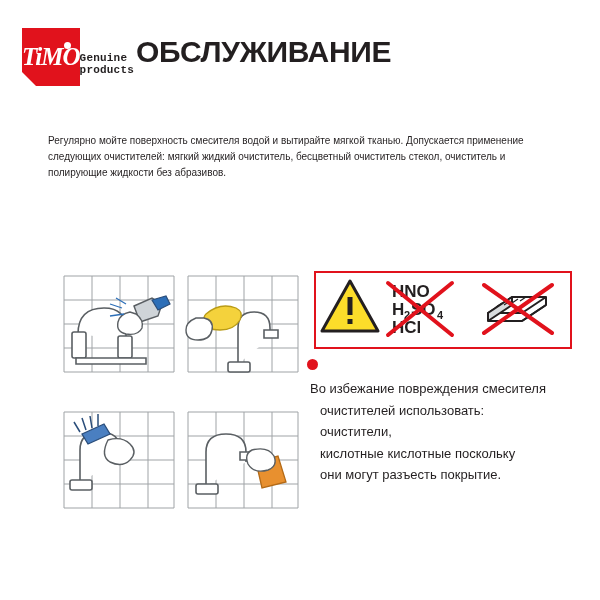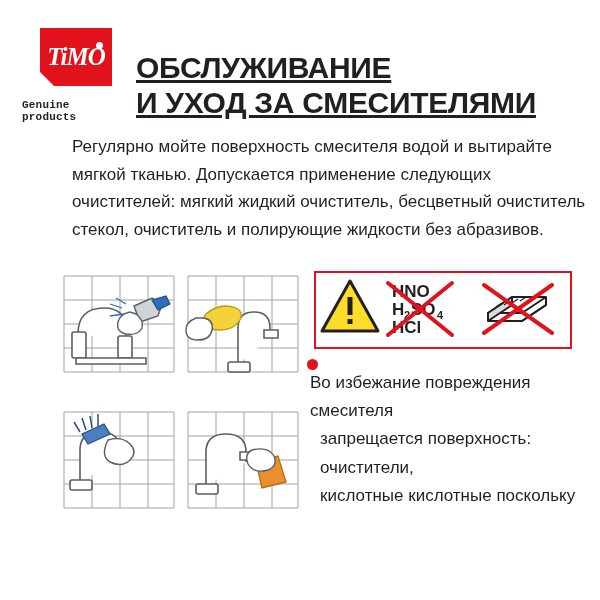--- a/index.html
+++ b/index.html
@@ -28,21 +28,21 @@
     top: 28px;
     width: 600px;
     height: 96px;
     display: flex;
     align-items: flex-start;
   }
   .logo-block {
     width: 108px;
     margin-left: 22px;
     display: flex;
-    flex-direction: column;
+    flex-direction: row;
     align-items: center;
   }
   .logo-mark {
     position: relative;
     width: 72px;
     height: 58px;
     background: #e1121c;
     display: flex;
     align-items: center;
     justify-content: center;
@@ -78,39 +78,38 @@
   .logo-tagline {
     margin-top: 13px;
     font-size: 11px;
     font-weight: bold;
     color: #231f20;
     letter-spacing: 0.2px;
     font-family: Liberation Mono, monospace;
   }
   .title-block {
     margin-left: 6px;
-    margin-top: 22px;
-    text-decoration: underline;
+    margin-top: 6px;
   }
   .title-line {
     font-size: 30px;
     font-weight: bold;
     line-height: 1.17;
     letter-spacing: -0.3px;
     color: #231f20;
     white-space: nowrap;
   }
 
   
   .intro {
     position: absolute;
-    left: 72px;
+    left: 48px;
     top: 133px;
     width: 516px;
-    font-size: 17px;
+    font-size: 10px;
     line-height: 1.62;
     color: #231f20;
   }
   .intro p {
     margin: 0;
   }
 
   
   .illus {
     position: absolute;
@@ -142,23 +141,23 @@
     width: 11px;
     height: 11px;
     background: #e1121c;
     border-radius: 50%;
   }
 
   
   .warntext {
     position: absolute;
     left: 310px;
-    top: 369px;
+    top: 378px;
     width: 272px;
-    font-size: 17px;
+    font-size: 13px;
     line-height: 1.66;
     color: #231f20;
   }
   .warntext p { margin: 0; }
   .warntext .ind { padding-left: 10px; }
 </style>
 </head>
 <body>
 
 <div class="page">
@@ -167,21 +166,20 @@
     <div class="logo-block">
       <div class="logo-mark">
         <div class="logo-corner"></div>
         <span class="logo-text">TiMO</span>
         <div class="logo-dot"></div>
       </div>
       <div class="logo-tagline">Genuine products</div>
     </div>
     <div class="title-block">
       <div class="title-line">ОБСЛУЖИВАНИЕ</div>
-      <div class="title-line">И УХОД ЗА СМЕСИТЕЛЯМИ</div>
     </div>
   </div>
 
   <div class="intro">
     <p>Регулярно мойте поверхность смесителя водой и вытирайте мягкой тканью. Допускается применение следующих очистителей: мягкий жидкий очиститель, бесцветный очиститель стекол, очиститель и полирующие жидкости без абразивов.</p>
   </div>
 
   <div class="illus">
     <svg width="250" height="268" viewBox="0 0 250 268" xmlns="http://www.w3.org/2000/svg">
       <g stroke="#9fa3a6" stroke-width="1" fill="none">
@@ -292,18 +290,19 @@
         <line x1="168" y1="12" x2="236" y2="60"></line>
         <line x1="236" y1="12" x2="168" y2="60"></line>
       </g>
     </svg>
   </div>
 
   <div class="bullet"></div>
 
   <div class="warntext">
     <p>Во избежание повреждения смесителя</p>
-    <p class="ind">запрещается поверхность:</p>
+    <p class="ind">очистителей использовать:</p>
     <p class="ind">очистители,</p>
     <p class="ind">кислотные кислотные поскольку</p>
+    <p class="ind">они могут разъесть покрытие.</p>
   </div>
 
 </div>
 
 </body></html>

